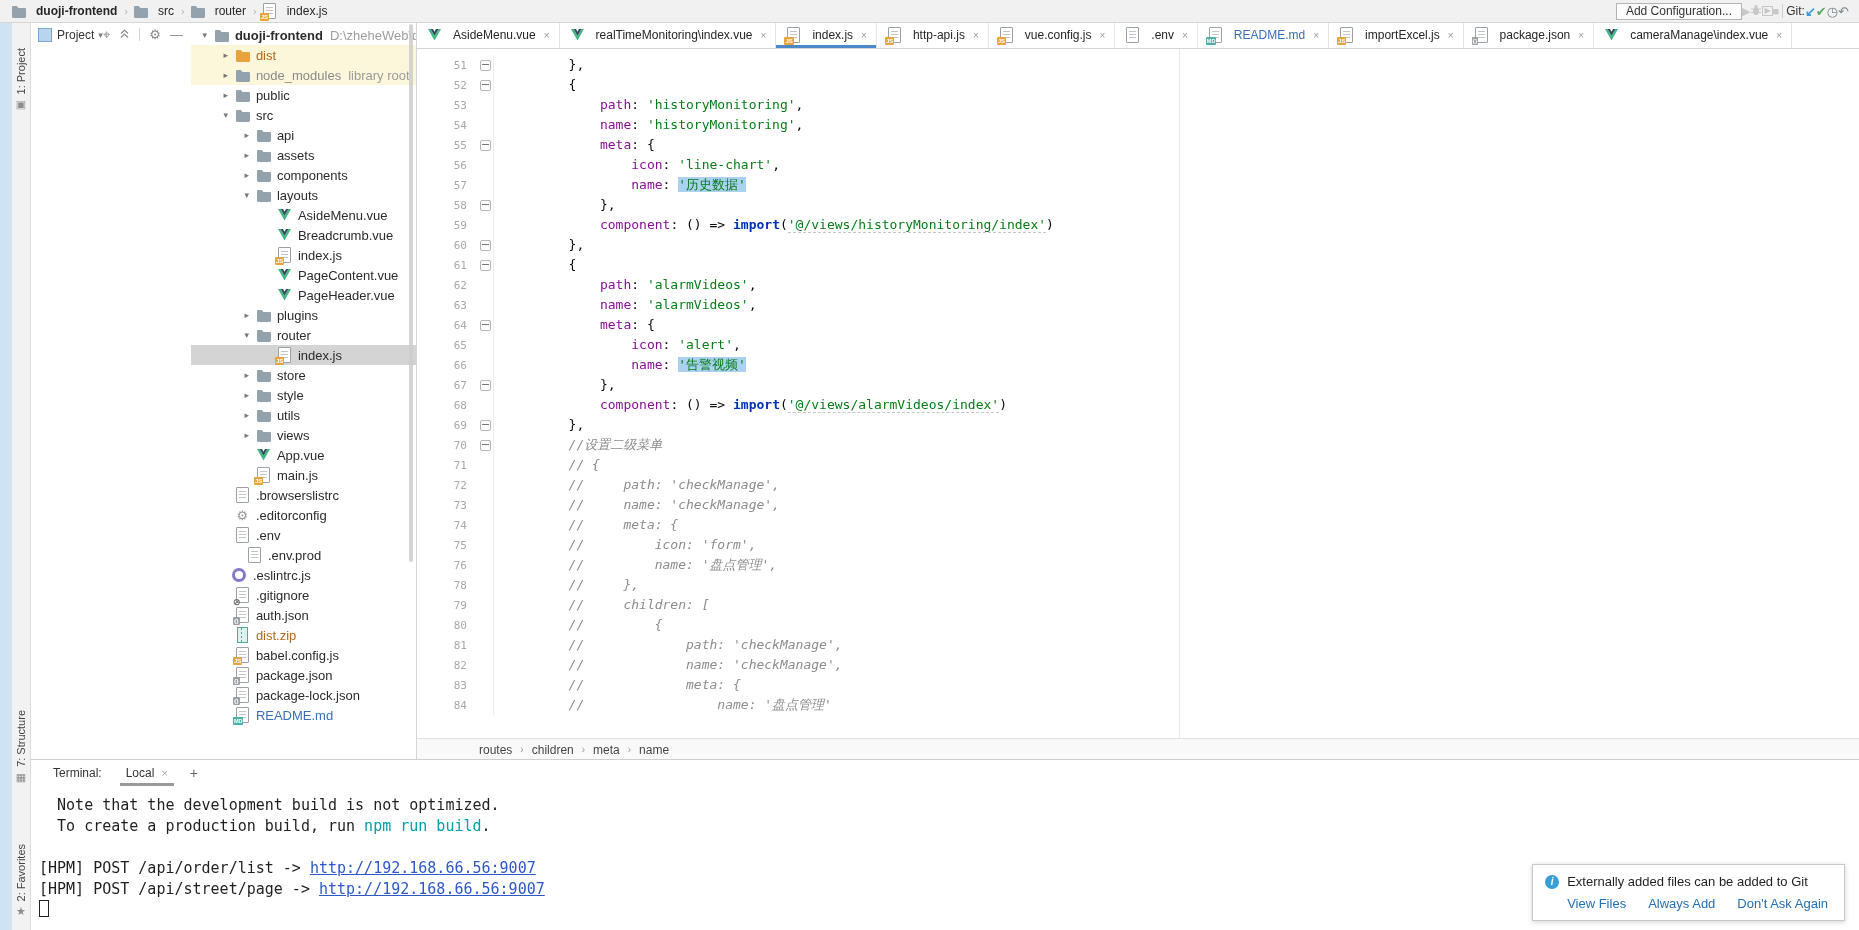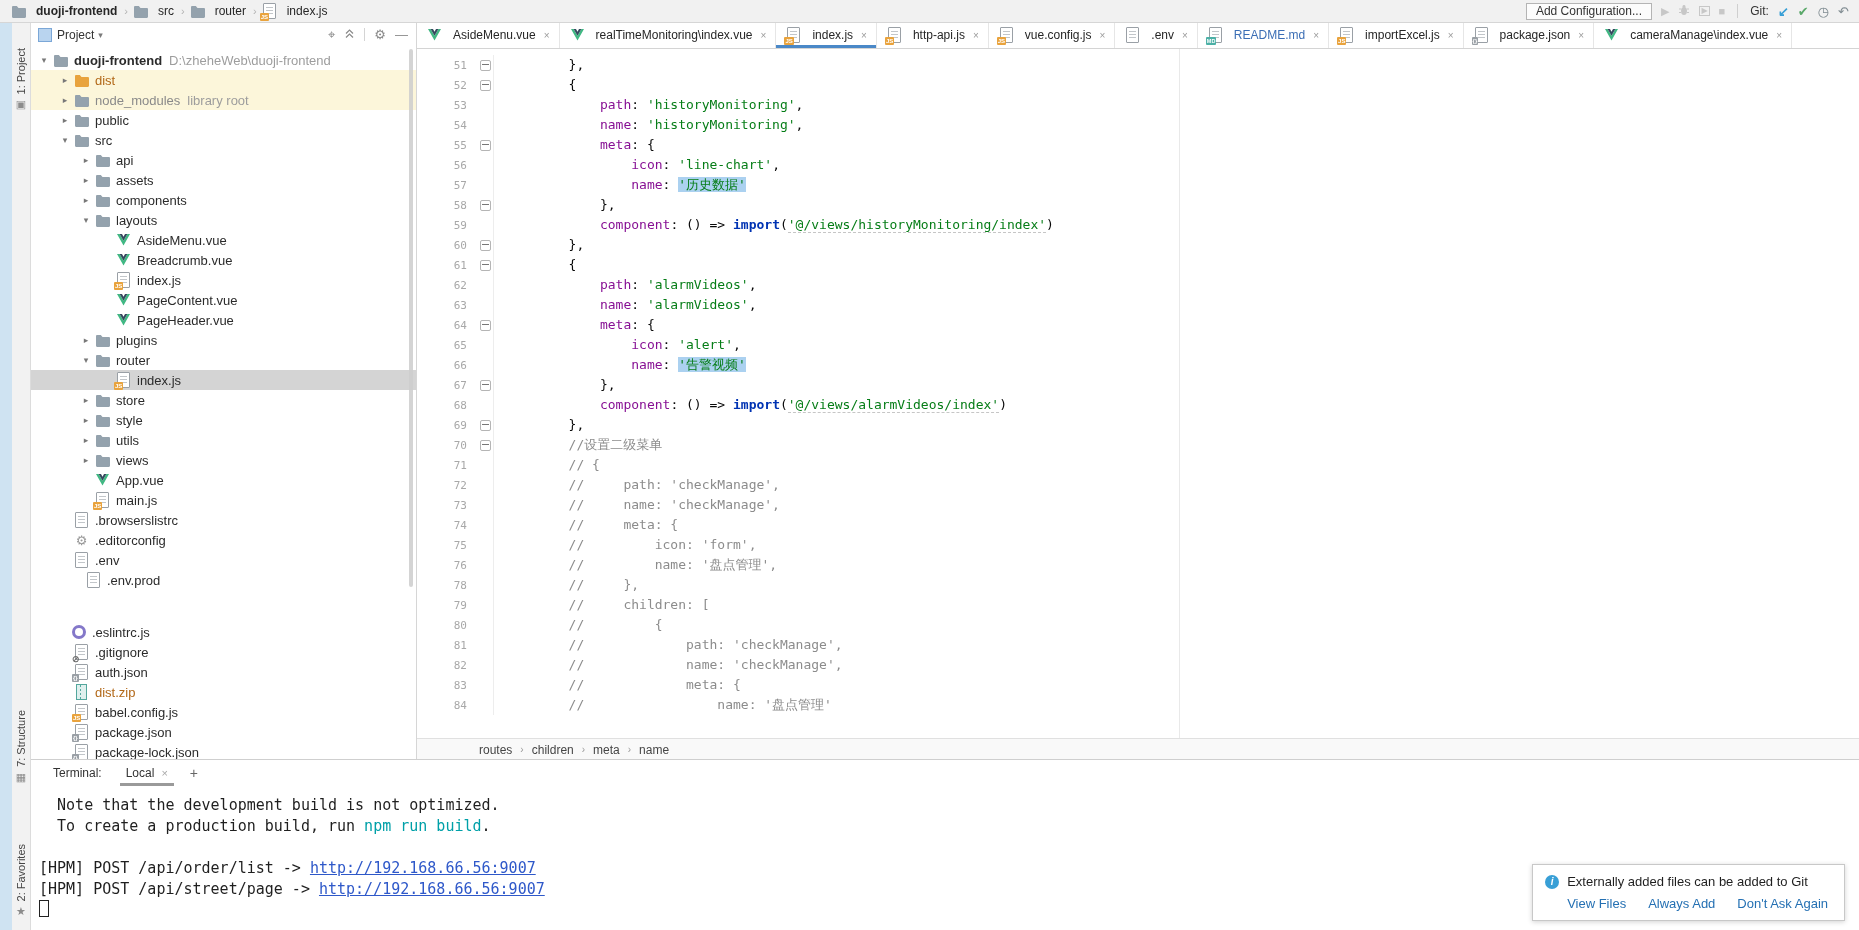--- a/index.html
+++ b/index.html
@@ -7,21 +7,21 @@
        font-family:"Liberation Sans",sans-serif;-webkit-font-smoothing:antialiased}
 
   
   .titlebar{position:absolute;left:0;top:0;right:0;height:22px;background:#f1f1f1;
             border-bottom:1px solid #d6d6d6;display:flex;align-items:center;
             padding-left:10px;font-size:12px;color:#262626;z-index:5}
   .tb-crumbs{display:flex;align-items:center}
   .tb-item{display:flex;align-items:center;gap:4px;margin-right:3px}
   .tb-item.bold{font-weight:bold}
   .tb-sep{color:#b3b3b3;margin:0 4px;font-size:11px}
-  .tb-right{position:absolute;right:10px;top:0;height:22px;display:flex;align-items:center;gap:9px}
+  .tb-right{position:absolute;right:10px;top:0;height:22px;display:flex;align-items:center;}
   .addcfg{border:1px solid #b4b4b4;background:#fcfcfc;font-size:12px;color:#333;
           height:17px;padding:0 9px;font-family:"Liberation Sans",sans-serif}
   .runico{color:#c7c7c7;font-size:11px;line-height:1}
   .covbox{border:1px solid #c7c7c7;padding:0 1px;font-size:8px}
   .tb-vsep{width:1px;height:14px;background:#cfcfcf;margin:0 3px}
   .gitlab{color:#333}
   .gitico{font-size:13px;line-height:1}
   .gupd{color:var(--git-update-blue,#389fd6);font-weight:bold}
   .gcommit{color:var(--git-commit-green,#59a869)}
   .ghist,.grollback{color:#7f8b91}
@@ -33,21 +33,21 @@
   .toolbtn{position:absolute;left:0;width:18px;display:flex;flex-direction:column;
            align-items:center;gap:5px}
   .vlabel{writing-mode:vertical-rl;transform:rotate(180deg);font-size:11px;color:#444;white-space:nowrap}
   .mini-ico{font-size:11px;color:#8c8c8c;line-height:1}
 
   
   .main{position:absolute;left:30px;top:22px;right:0;bottom:170px;display:flex}
 
   
   .project-panel{width:386px;flex:none;border-right:1px solid #d6d6d6;background:#fff;
-                 display:flex;flex-direction:column;overflow:hidden}
+                 display:flex;flex-direction:row;overflow:hidden}
   .pp-header{height:25px;flex:none;display:flex;align-items:center;padding:0 8px;font-size:12px;color:#333}
   .pp-ico{width:12px;height:12px;background:#b9d4ef;border:1px solid #7ba7d7;margin-right:5px}
   .pp-caret{color:#7a7a7a;font-size:9px;margin-left:4px}
   .pp-icons{margin-left:auto;display:flex;align-items:center;gap:9px;color:#8a8a8a;font-size:13px}
   .pp-vsep{width:1px;height:13px;background:#d4d4d4}
   .pp-tree{flex:1;position:relative;padding-top:3px;overflow:hidden}
   .trow{height:20px;display:flex;align-items:center;font-size:13px;color:#2b2b2b;white-space:nowrap}
   .trow.yellow{background:var(--excluded-row-yellow,#fcf6da)}
   .trow.sel{background:var(--selected-row-gray,#d4d4d4)}
   .chev{width:16px;flex:none;text-align:center;color:#787878;font-size:9px}
@@ -96,21 +96,21 @@
   .foldc{width:16px;flex:none;display:flex;align-items:center;justify-content:center}
   .fm{width:9px;height:9px;border:1px solid #b5b5b5;border-radius:2px;background:#fff;position:relative}
   .fm:before{content:"";position:absolute;left:1px;right:1px;top:3px;border-top:1px solid #777}
   .codewrap{flex:1;border-left:1px solid #ededed;padding-left:12px;white-space:pre;
             font-family:"DejaVu Sans Mono",monospace;font-size:13px;color:#080808;line-height:20px}
   .k{color:var(--key-purple,#871094)}
   .s{color:var(--string-green,#067d17)}
   .sw{color:var(--string-green,#067d17);border-bottom:1px dashed #c6c6c6}
   .hl{color:var(--string-green,#067d17);background:var(--string-highlight,#abd1f0)}
   .kw{color:var(--keyword-blue,#0033b3);font-weight:bold}
-  .c{color:var(--comment-gray,#8c8c8c);}
+  .c{color:var(--comment-gray,#8c8c8c);font-style:italic}
   .red{color:var(--annotation-red,#fb0000);font-family:"Liberation Sans",sans-serif;
        font-size:18px;font-style:normal;vertical-align:-2px}
   .ed-crumbs{height:21px;flex:none;border-top:1px solid #e0e0e0;background:#f9f9f9;
              display:flex;align-items:center;padding-left:62px;font-size:12px;color:#454545}
   .ec-sep{color:#9a9a9a;margin:0 8px;font-size:10px}
 
   
   .terminal{position:absolute;left:30px;right:0;bottom:0;height:170px;background:#fff;
             border-top:1px solid #cfcfcf}
   .term-header{height:26px;display:flex;align-items:center;padding-left:23px;font-size:12px;color:#333}
@@ -474,21 +474,21 @@
         </div>
         <div class="trow" style="padding-left: 39px;">
           <span class="chev"></span>
           <span class="fico">
             <span class="page">
               <i></i>
             </span>
           </span>
           <span class="lbl">.env.prod</span>
         </div>
-        <div class="trow" style="padding-left: 24px; margin-top: 32px;">
+        <div class="trow" style="padding-left: 24px;">
           <span class="chev"></span>
           <span class="fico">
             <span class="esl"></span>
           </span>
           <span class="lbl">.eslintrc.js</span>
         </div>
         <div class="trow" style="padding-left: 27px;">
           <span class="chev"></span>
           <span class="fico">
             <span class="page">

